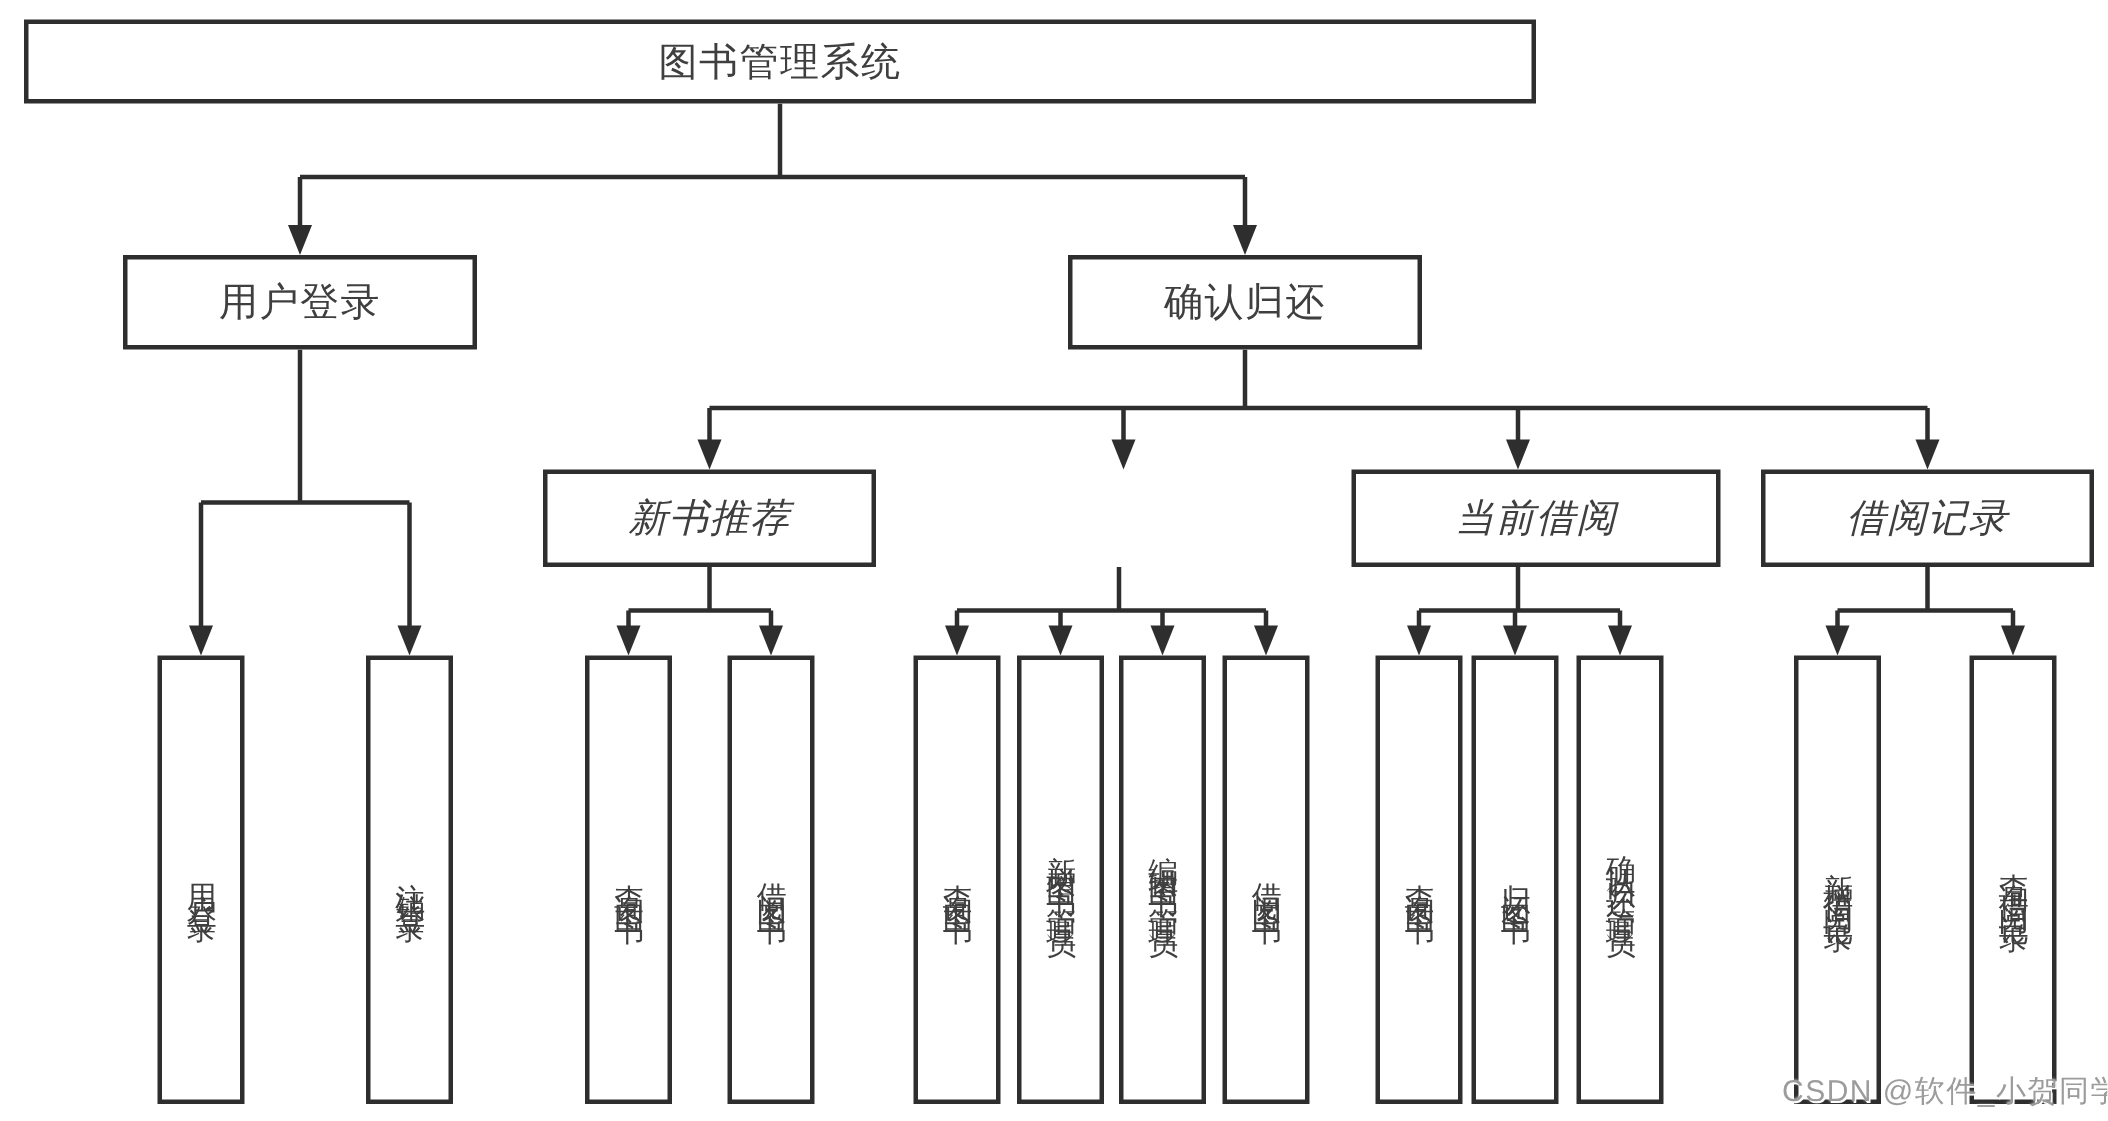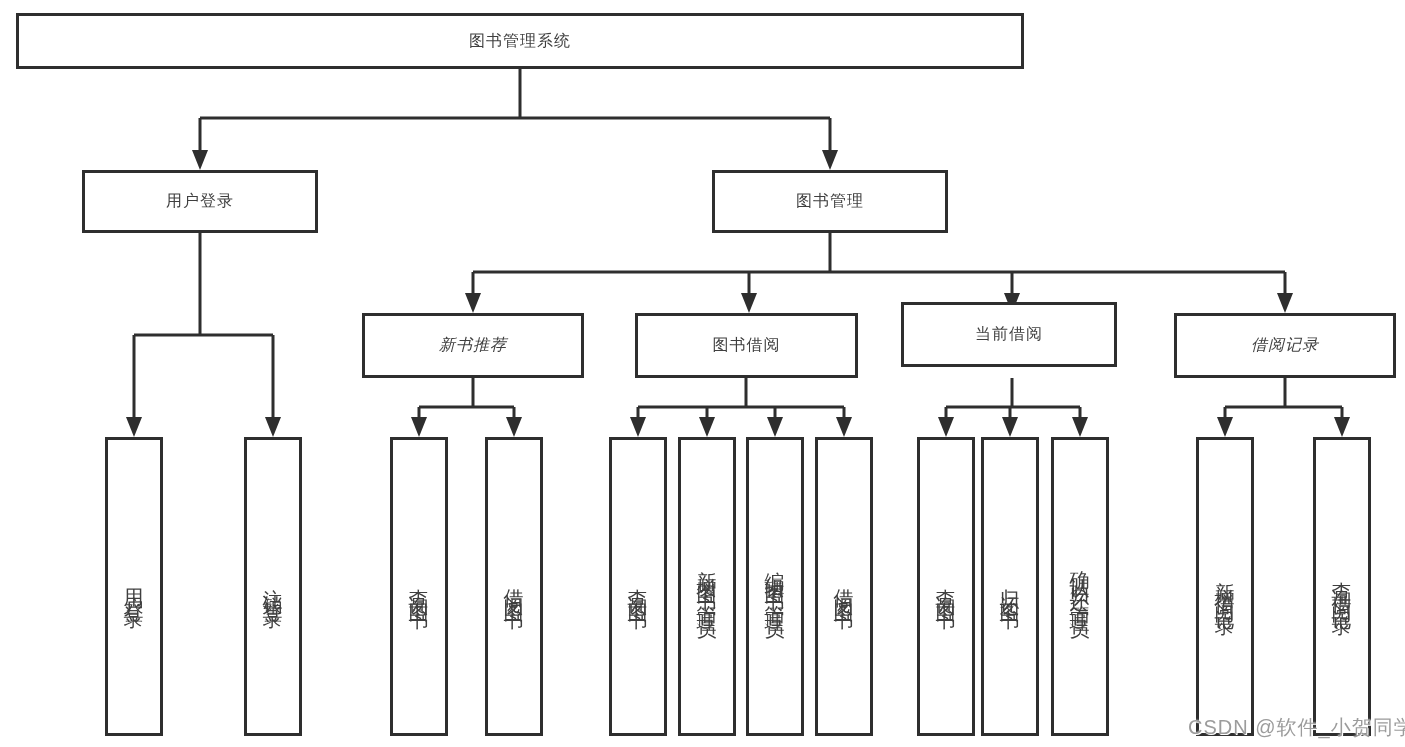--- a/index.html
+++ b/index.html
@@ -22,21 +22,21 @@
     z-index: 2;
     box-sizing: border-box;
     background: #ffffff;
     border: 3px solid #2e2e2e;
     display: flex;
     align-items: center;
     justify-content: center;
     color: #3f3f3f;
   }
   .box.h {
-    font-size: 16px;
+    font-size: 26px;
     letter-spacing: 1px;
     white-space: nowrap;
   }
   .box.v .vtext {
     writing-mode: vertical-rl;
     text-orientation: mixed;
     font-size: 20px;
     letter-spacing: 7px;
     line-height: 1;
   }
@@ -93,25 +93,24 @@
       <polygon points="1002,417 1018,417 1010,437"></polygon>
       <polygon points="1072,417 1088,417 1080,437"></polygon>
       <polygon points="1217,417 1233,417 1225,437"></polygon>
       <polygon points="1334,417 1350,417 1342,437"></polygon>
     </g>
   </svg>
 
   <div class="box h" style="left:16px; top:13px; width:1008px; height:56px;">图书管理系统</div>
 
   <div class="box h" style="left:82px; top:170px; width:236px; height:63px;">用户登录</div>
-  <div class="box h" style="left:712px; top:170px; width:236px; height:63px;">图书管理</div>
+  <div class="box h" style="left:712px; top:170px; width:236px; height:63px;">确认归还</div>
 
   <div class="box h" style="left:362px; top:313px; width:222px; height:65px;font-style:italic;">新书推荐</div>
-  <div class="box h" style="left:635px; top:313px; width:223px; height:65px;">图书借阅</div>
-  <div class="box h" style="left:901px; top:302px; width:216px; height:65px;">当前借阅</div>
+  <div class="box h" style="left:901px; top:313px; width:246px; height:65px;font-style:italic;">当前借阅</div>
   <div class="box h" style="left:1174px; top:313px; width:222px; height:65px;font-style:italic;">借阅记录</div>
 
   <div class="box v" style="left:105px; top:437px; width:58px; height:299px;">
     <span class="vtext">用户登录</span>
   </div>
   <div class="box v" style="left:244px; top:437px; width:58px; height:299px;">
     <span class="vtext">注销登录</span>
   </div>
 
   <div class="box v" style="left:390px; top:437px; width:58px; height:299px;">

